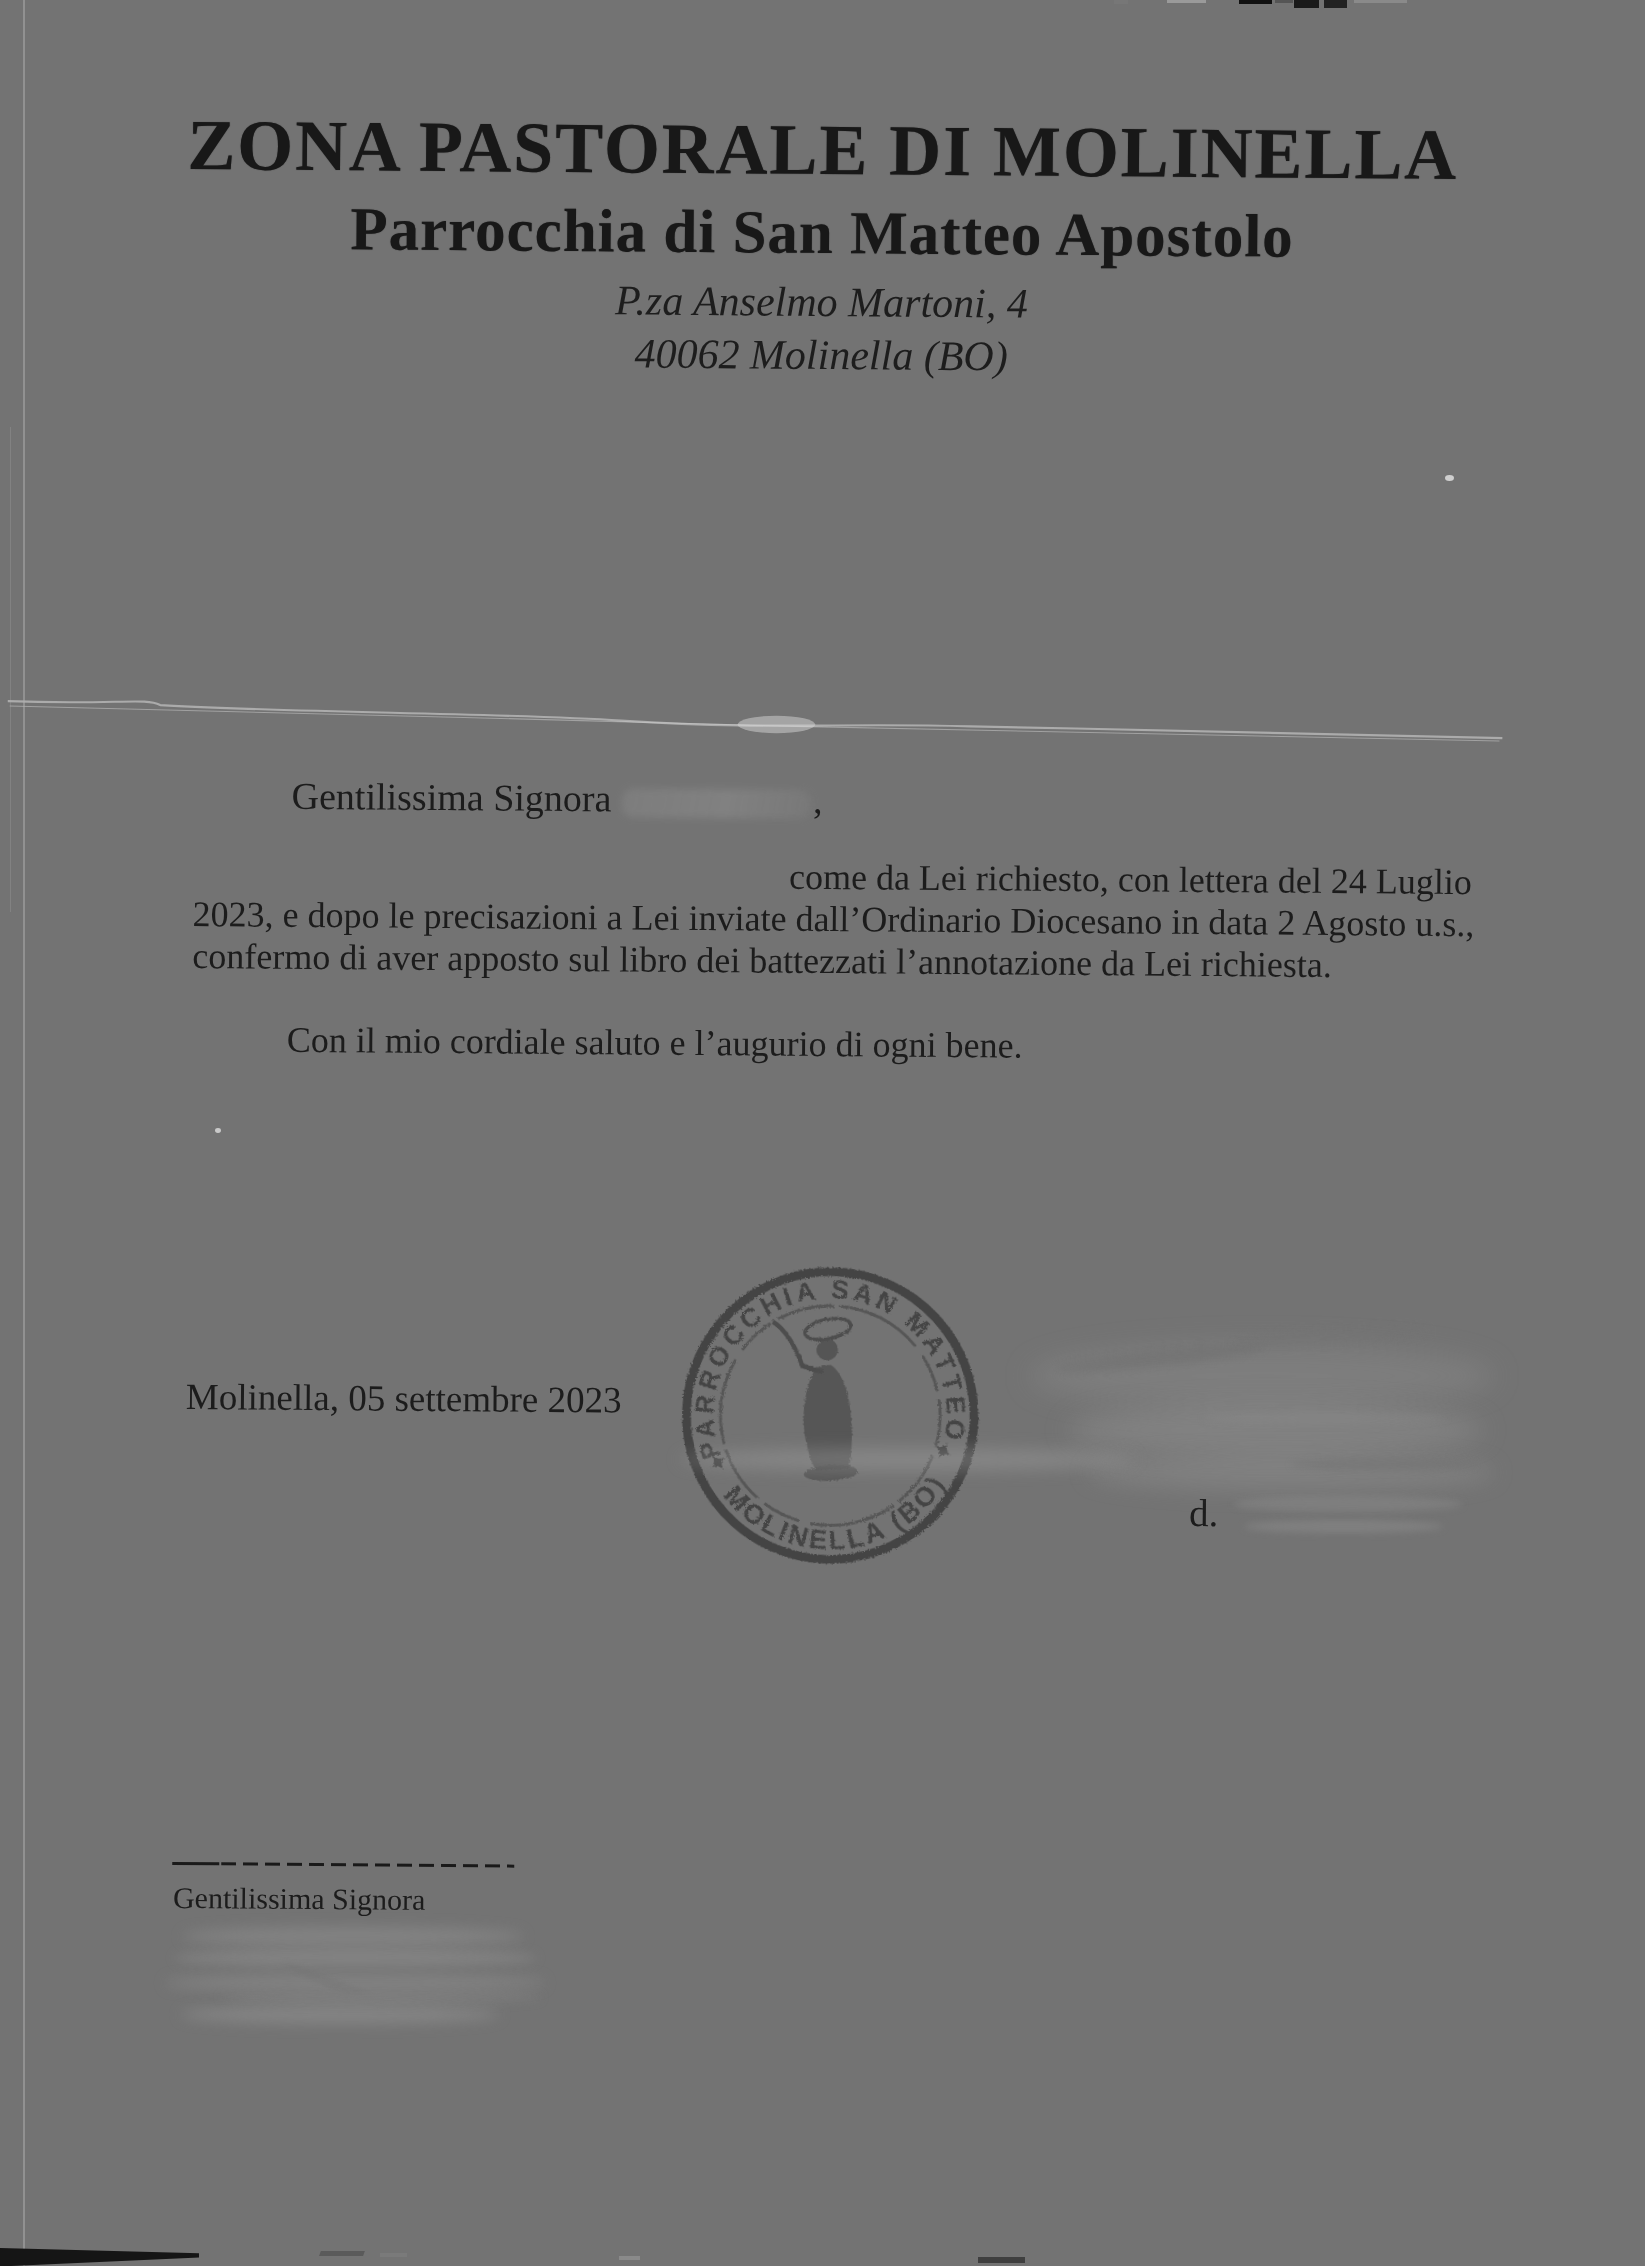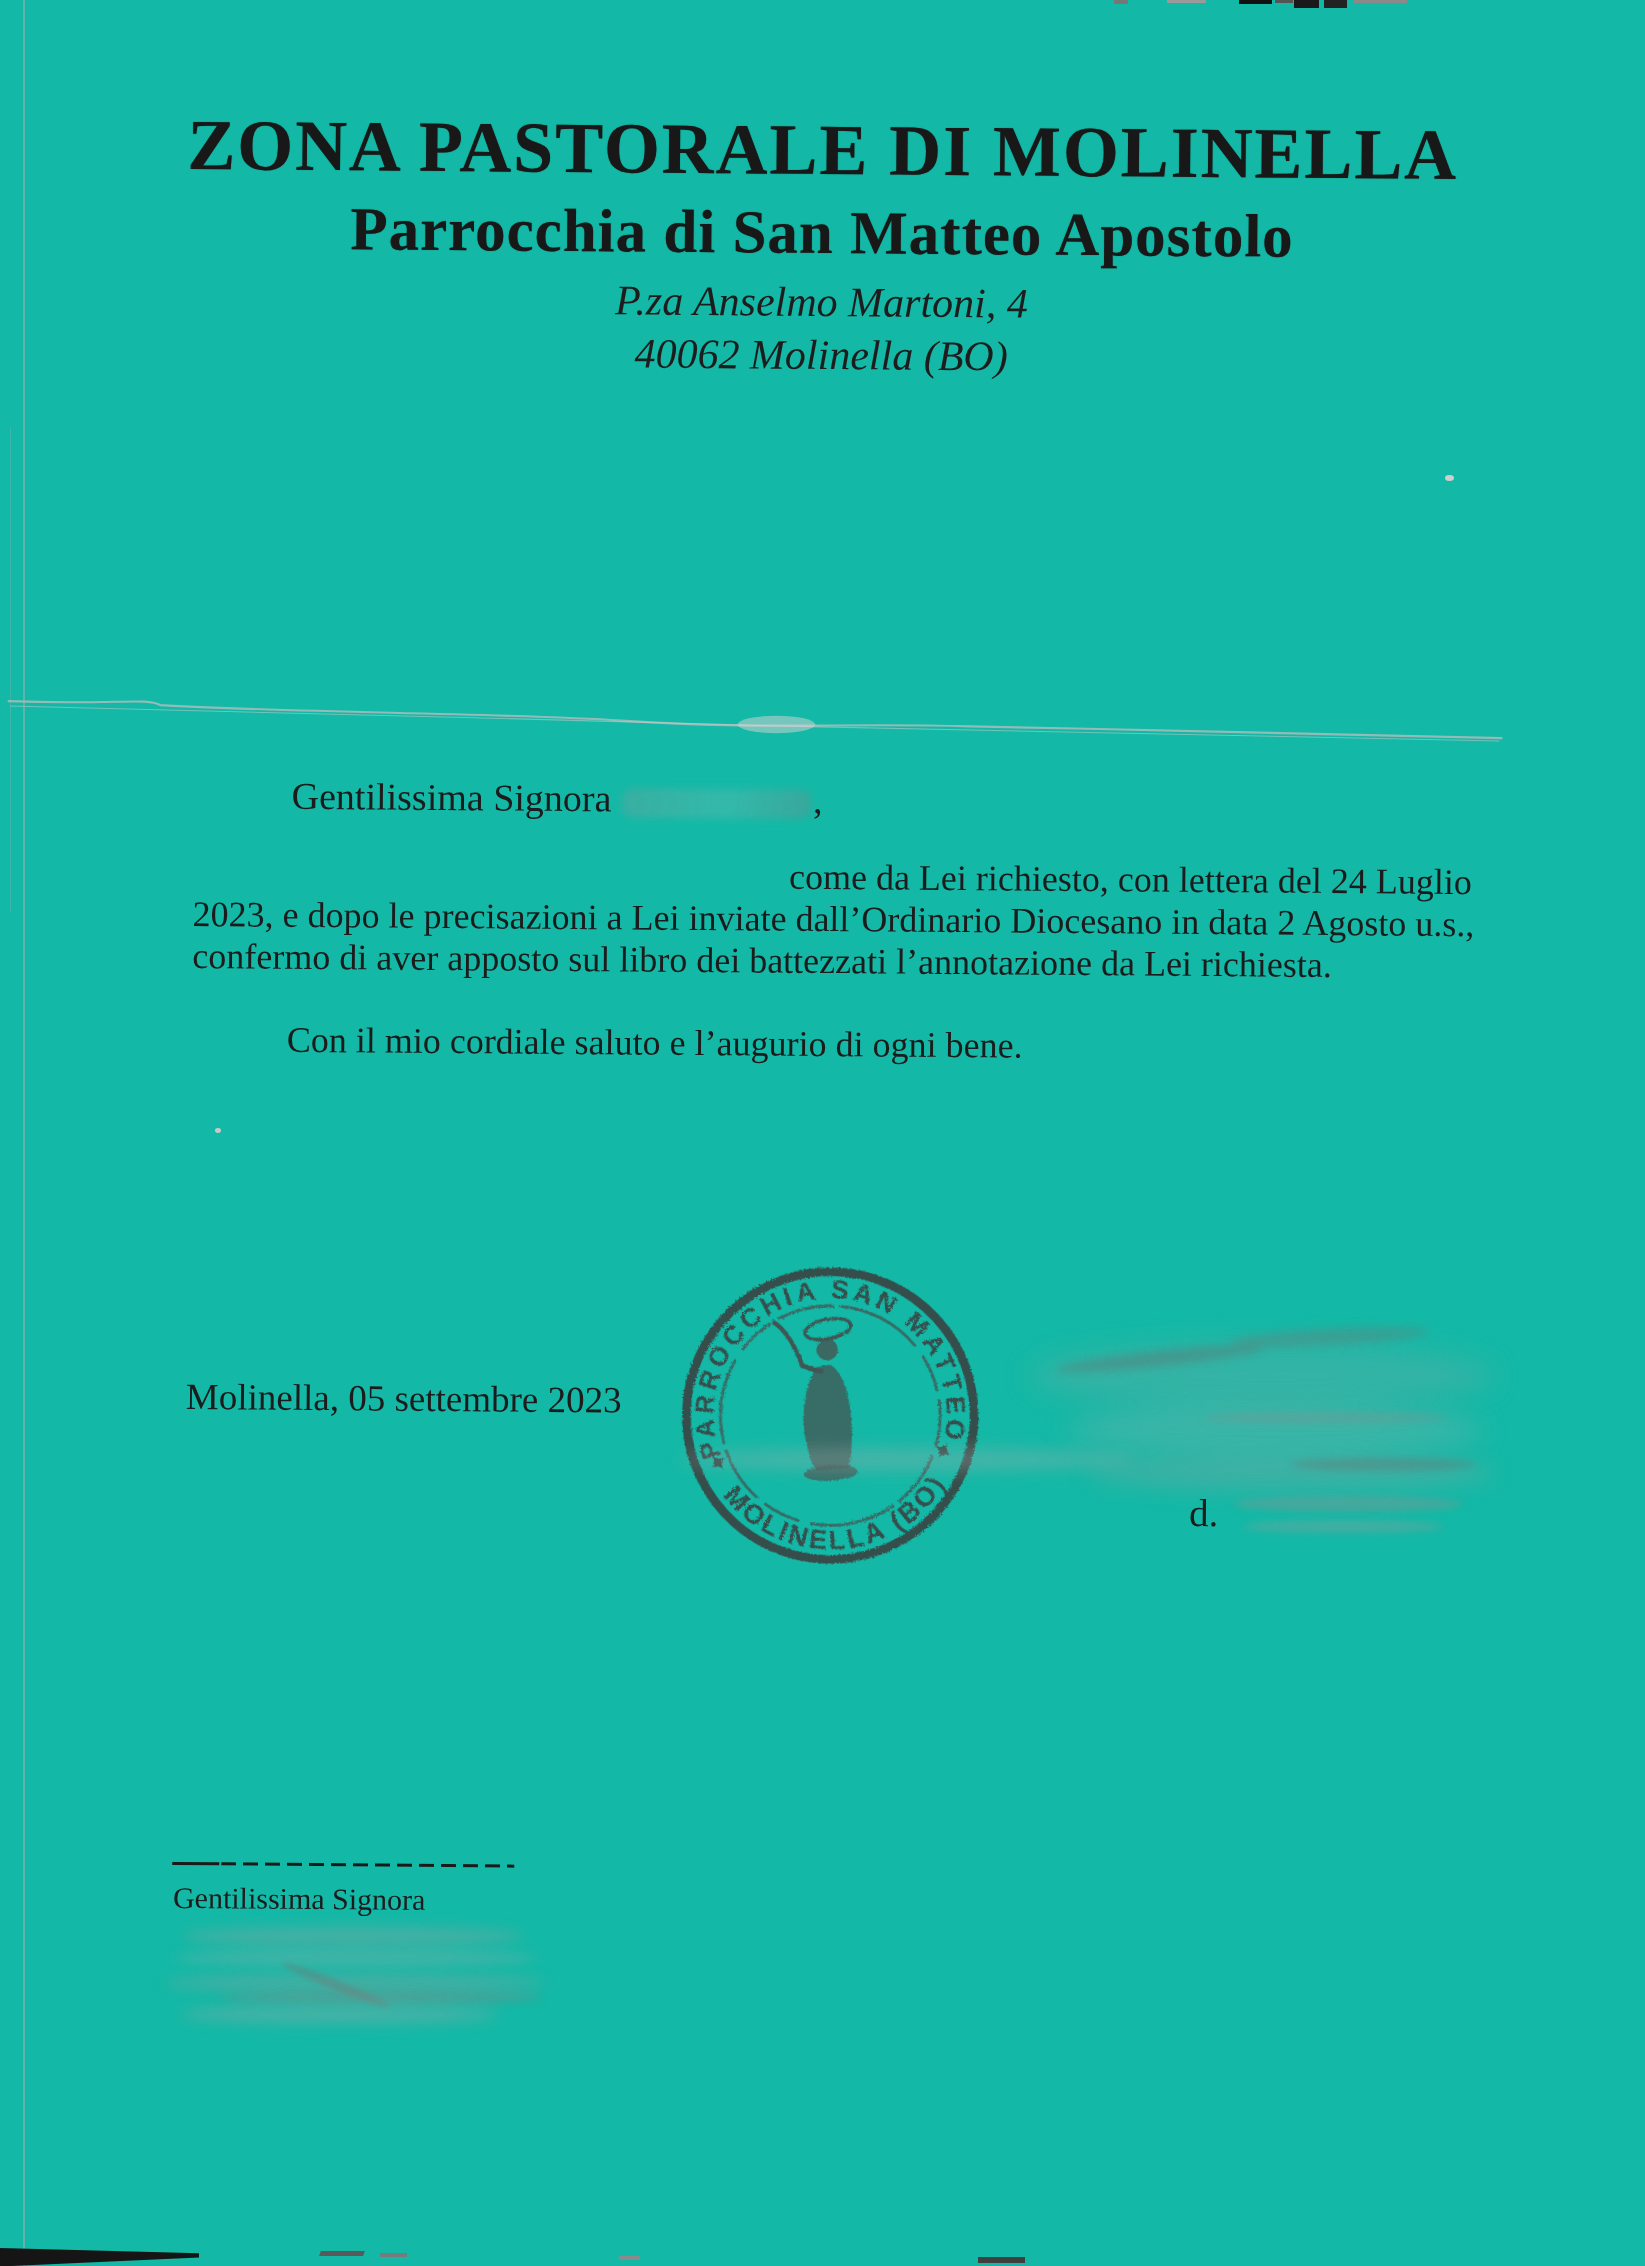--- a/index.html
+++ b/index.html
@@ -1,19 +1,19 @@
 <!DOCTYPE html>
 <html><head>
 <meta charset="utf-8">
 <style>
   html,body{margin:0;padding:0;background:#9a9a9a;}
   .page{
     position:relative;
     width:1646px;height:2267px;
-    background:#14b8a6;
+    background:#737373;
     overflow:hidden;
     font-family:"Liberation Serif","DejaVu Serif",serif;
     color:#1c1c1c;
   }
   .abs{position:absolute;}
   .content{
     position:absolute;left:0;top:0;width:1646px;height:2267px;
     transform:rotate(0.45deg);
     transform-origin:823px 116px;
   }

